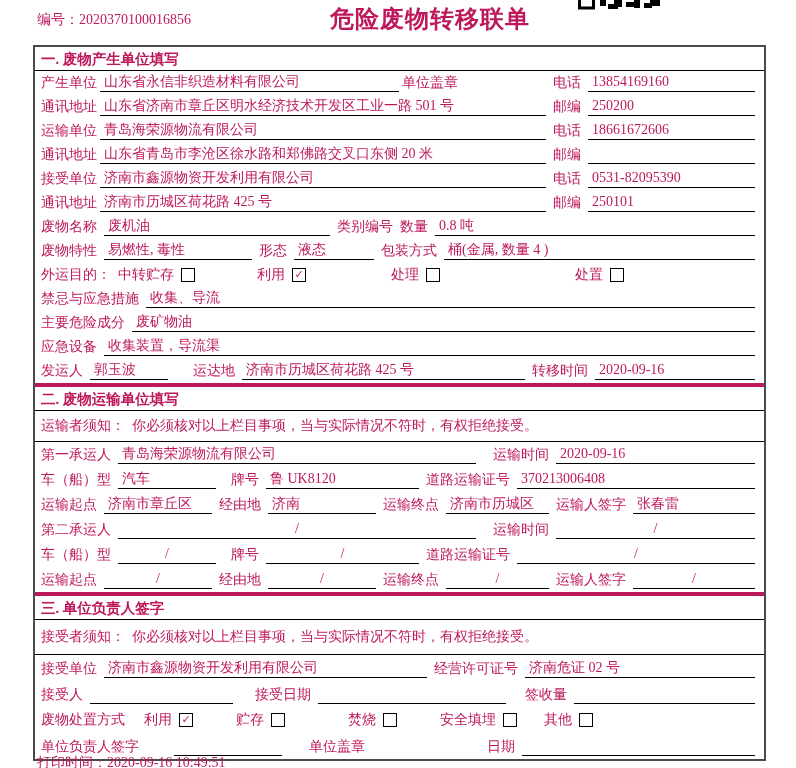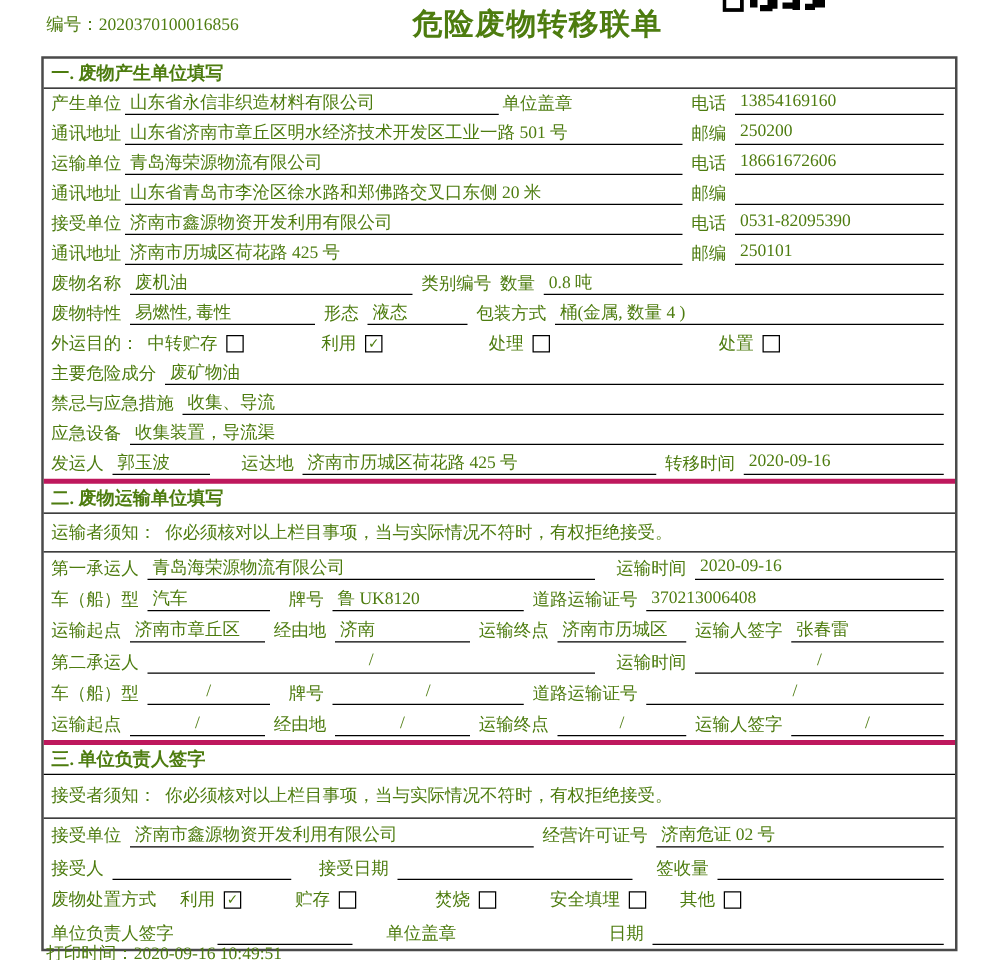--- a/index.html
+++ b/index.html
@@ -1,16 +1,16 @@
 <!DOCTYPE html>
 <html><head>
 <meta charset="utf-8">
 <style>
   html,body{margin:0;padding:0;background:#fff;}
-  .page{position:relative;width:796px;height:768px;background:#fff;color:#4d7c0f;
+  .page{position:relative;width:796px;height:768px;background:#fff;color:#be185d;
         font-family:"Liberation Serif","DejaVu Serif",serif;font-size:14px;overflow:hidden;}
   .serial{position:absolute;left:37px;top:11px;white-space:nowrap;}
   .doc-title{position:absolute;left:330px;top:3px;font-size:24px;font-weight:bold;letter-spacing:1px;white-space:nowrap;}
   .qr{position:absolute;left:578px;top:0;}
   .form{position:absolute;left:33px;top:45px;width:733px;border:2px solid #4a4a4a;box-sizing:border-box;background:#fff;}
   .sec-title{height:22px;line-height:22px;font-weight:bold;font-size:14.5px;padding:1px 6px 0 6px;border-bottom:1px solid #000;}
   .sec-title.bt{border-top:4px solid #be185d;}
   .row{display:flex;align-items:flex-end;gap:7px;height:24px;box-sizing:border-box;padding:0 9px 3px 6px;}
   .s2 .row{height:25px;}
   .s3 .row{height:26px;}
@@ -141,27 +141,27 @@
           <span>处理</span>
           <span class="cb-box"></span>
         </span>
         <span class="cb">
           <span>处置</span>
           <span class="cb-box"></span>
         </span>
       </div>
 
       <div class="row">
+        <span class="lbl">禁忌与应急措施</span>
+        <span class="fld grow">收集、导流</span>
+      </div>
+
+      <div class="row">
         <span class="lbl">主要危险成分</span>
         <span class="fld grow">废矿物油</span>
-      </div>
-
-      <div class="row">
-        <span class="lbl">禁忌与应急措施</span>
-        <span class="fld grow">收集、导流</span>
       </div>
 
       <div class="row">
         <span class="lbl">应急设备</span>
         <span class="fld grow">收集装置，导流渠</span>
       </div>
 
       <div class="row">
         <span class="lbl">发运人</span>
         <span class="fld" style="width:70px">郭玉波</span>

